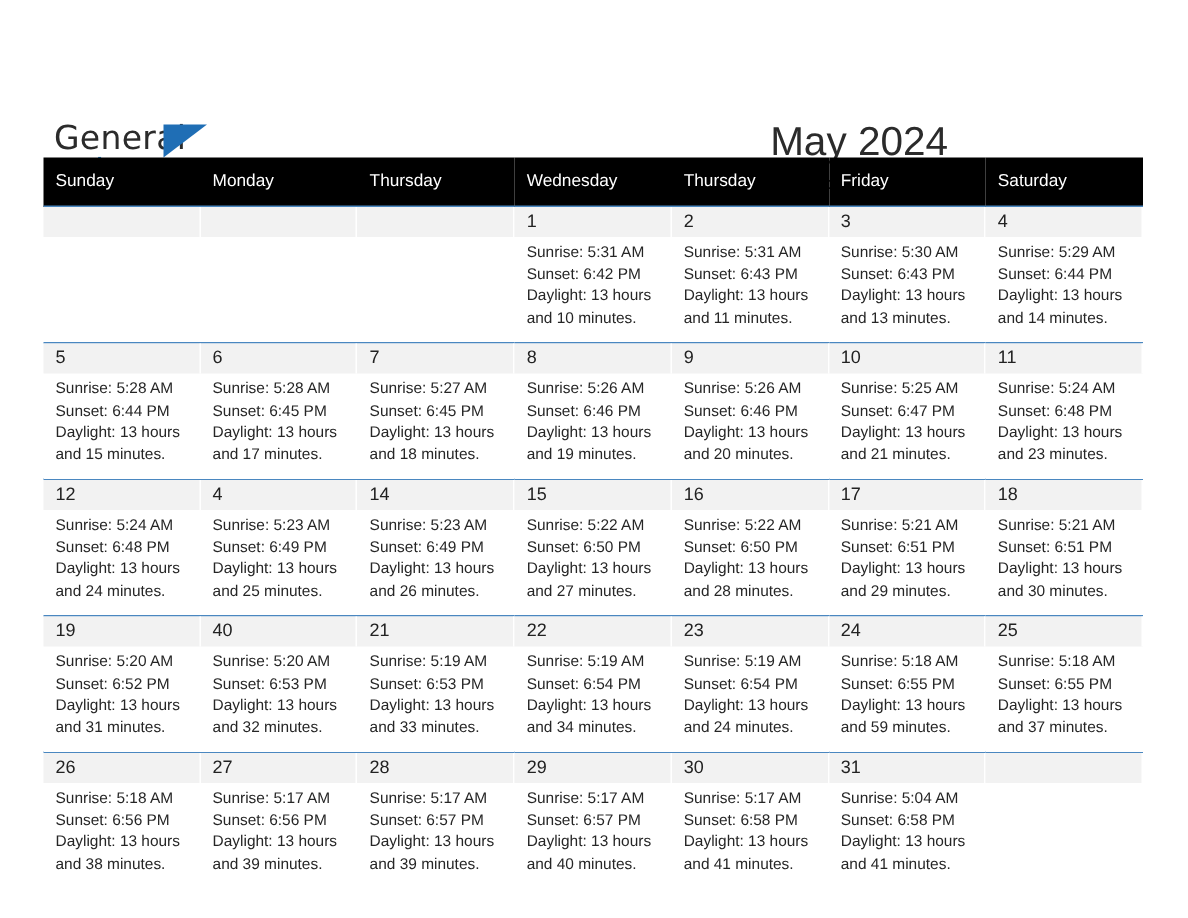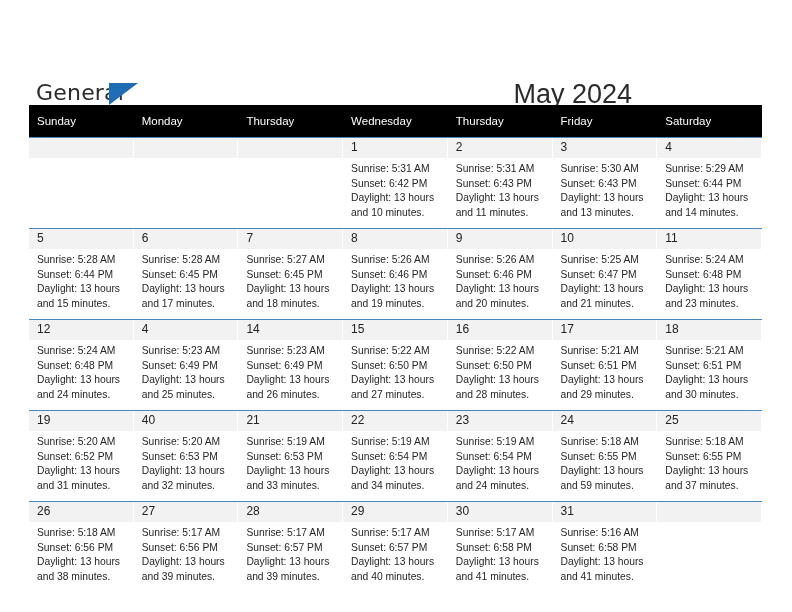--- a/index.html
+++ b/index.html
@@ -455,21 +455,21 @@
             <div class="cellinfo">
               <div>Sunrise: 5:17 AM</div>
               <div>Sunset: 6:58 PM</div>
               <div>Daylight: 13 hours</div>
               <div>and 41 minutes.</div>
             </div>
           </td>
           <td>
             <div class="daynum">31</div>
             <div class="cellinfo">
-              <div>Sunrise: 5:16 AM</div>
+              <div>Sunrise: 5:04 AM</div>
               <div>Sunset: 6:58 PM</div>
               <div>Daylight: 13 hours</div>
               <div>and 41 minutes.</div>
             </div>
           </td>
           <td>
             <div class="daynum empty"></div>
           </td>
         </tr>
       </tbody>

